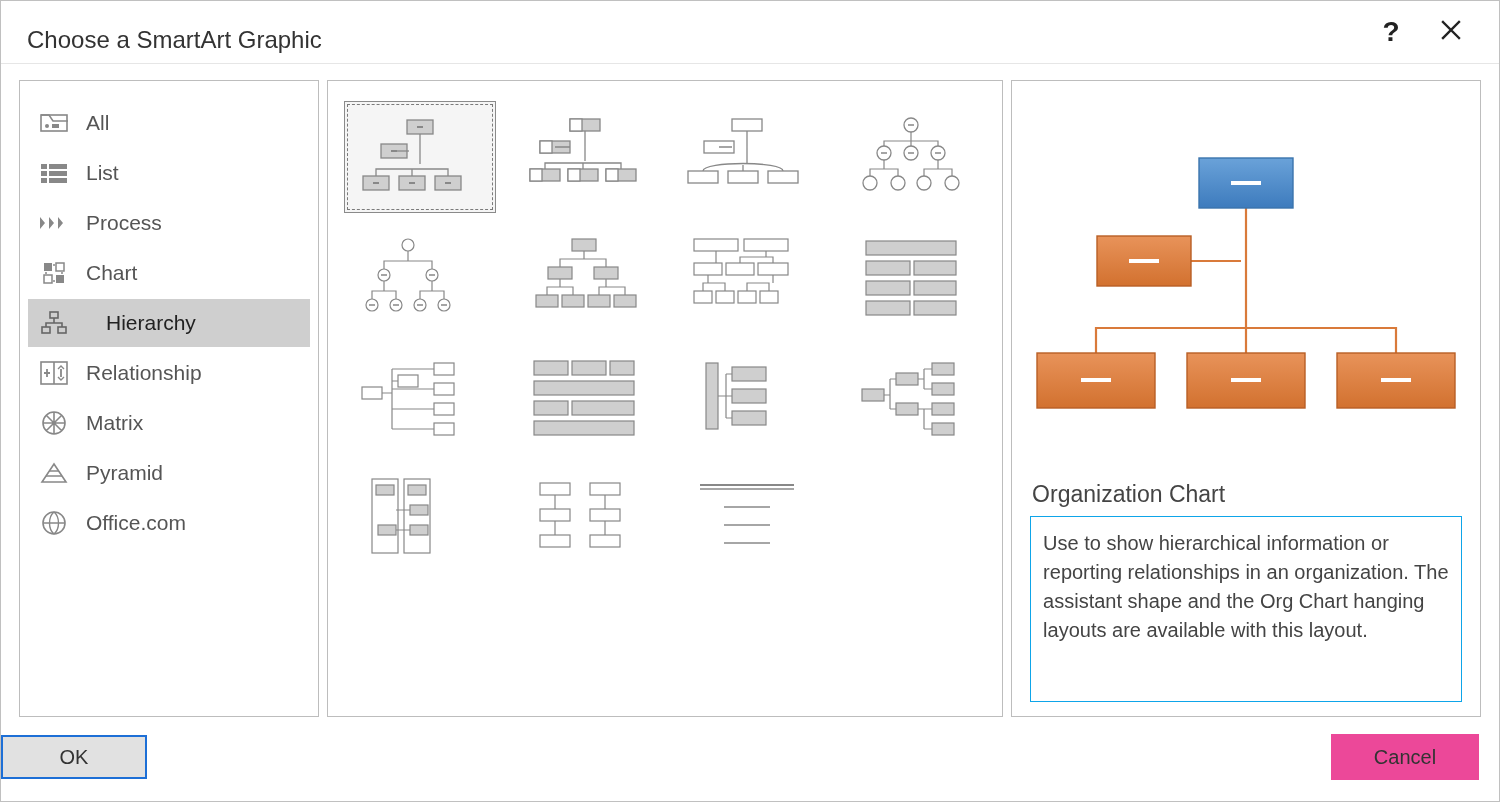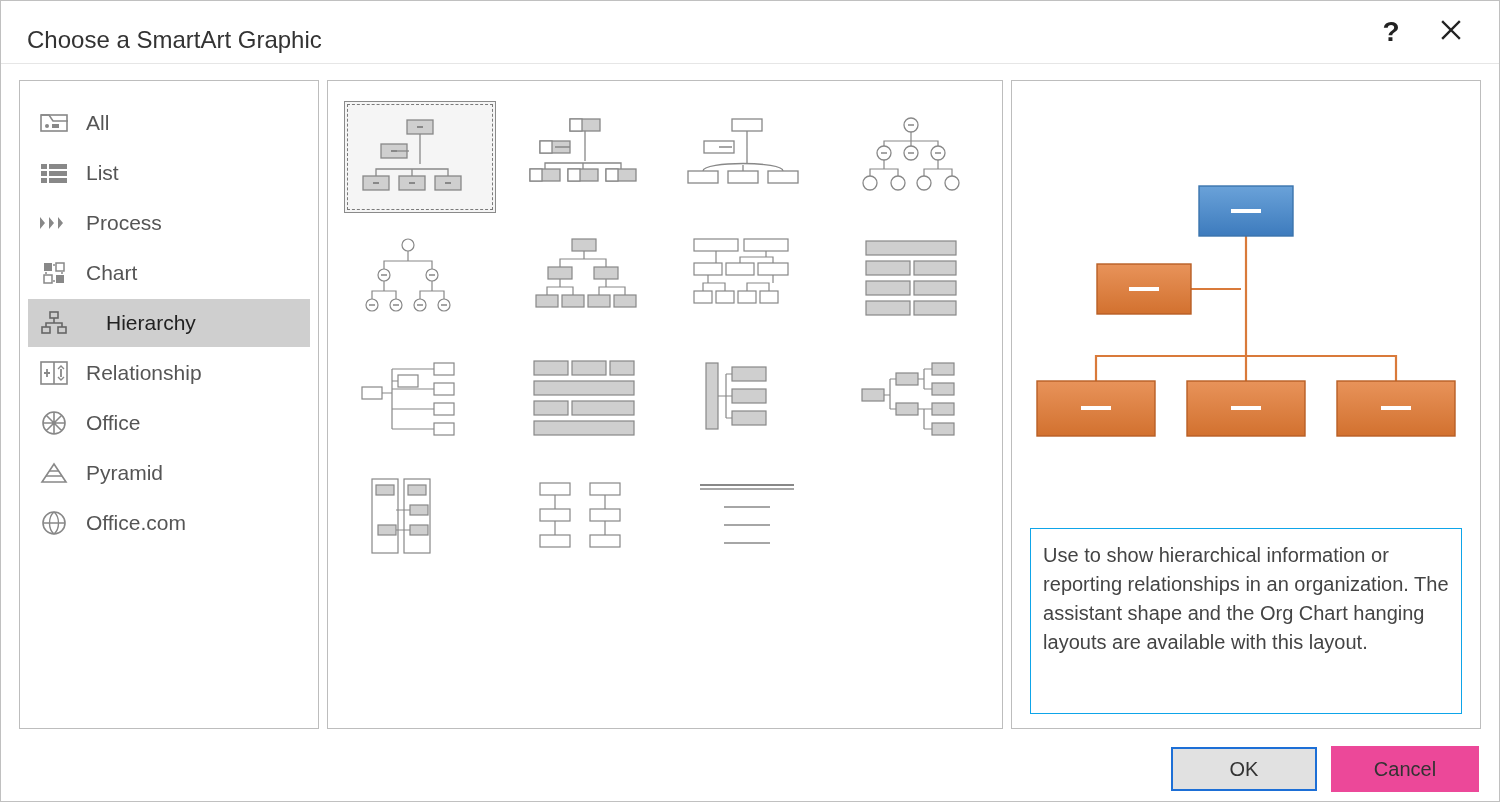--- a/index.html
+++ b/index.html
@@ -137,23 +137,23 @@
     line-height: 1.45;
     color: #444;
     min-height: 160px;
   }
 
   
   .footer {
     height: 64px;
     display: flex;
     align-items: center;
-    justify-content: flex-end;
+    justify-content: space-between;
     gap: 14px;
-    padding: 0 20px 0 0;
+    padding: 0 20px 12px 0;
   }
   .btn {
     min-width: 142px;
     height: 40px;
     font-size: 20px;
     color: #333;
     background: #ec4899;
     border: 3px solid #ec4899;
     display: flex;
     align-items: center;
@@ -259,21 +259,21 @@
         </span>
         <span>Relationship</span>
       </div>
 
       <div class="cat">
         <span class="ic">
           <svg width="26" height="26" viewBox="0 0 26 26">
               <path d="M13 2 a11 11 0 0 1 0 22 a11 11 0 0 1 0 -22 M13 2 L13 24 M2 13 L24 13 M5 5 L21 21 M21 5 L5 21" fill="none" stroke="#888" stroke-width="1.6"></path>
             </svg>
         </span>
-        <span>Office</span>
+        <span>Matrix</span>
       </div>
 
       <div class="cat">
         <span class="ic">
           <svg width="28" height="22" viewBox="0 0 28 22">
               <path d="M14 2 L26 20 L2 20 Z" fill="none" stroke="#888" stroke-width="1.6"></path>
               <path d="M6 14 L22 14 M9 9 L19 9" stroke="#888" stroke-width="1.4"></path>
             </svg>
         </span>
         <span>Pyramid</span>
@@ -584,20 +584,21 @@
           <line x1="98" y1="123" x2="128" y2="123" stroke="#fff" stroke-width="4"></line>
 
           <rect x="6" y="215" width="118" height="55" fill="url(#gorg)" stroke="#b85f25" stroke-width="1.4"></rect>
           <line x1="50" y1="242" x2="80" y2="242" stroke="#fff" stroke-width="4"></line>
           <rect x="156" y="215" width="118" height="55" fill="url(#gorg)" stroke="#b85f25" stroke-width="1.4"></rect>
           <line x1="200" y1="242" x2="230" y2="242" stroke="#fff" stroke-width="4"></line>
           <rect x="306" y="215" width="118" height="55" fill="url(#gorg)" stroke="#b85f25" stroke-width="1.4"></rect>
           <line x1="350" y1="242" x2="380" y2="242" stroke="#fff" stroke-width="4"></line>
         </svg>
       </div>
+      <div class="preview-title">Organization Chart</div>
       <div class="preview-desc">Use to show hierarchical information or reporting relationships in an organization. The assistant shape and the Org Chart hanging layouts are available with this layout.</div>
     </div>
 
   </div>
 
   <div class="footer">
     <div class="btn primary">OK</div>
     <div class="btn">Cancel</div>
   </div>
 

